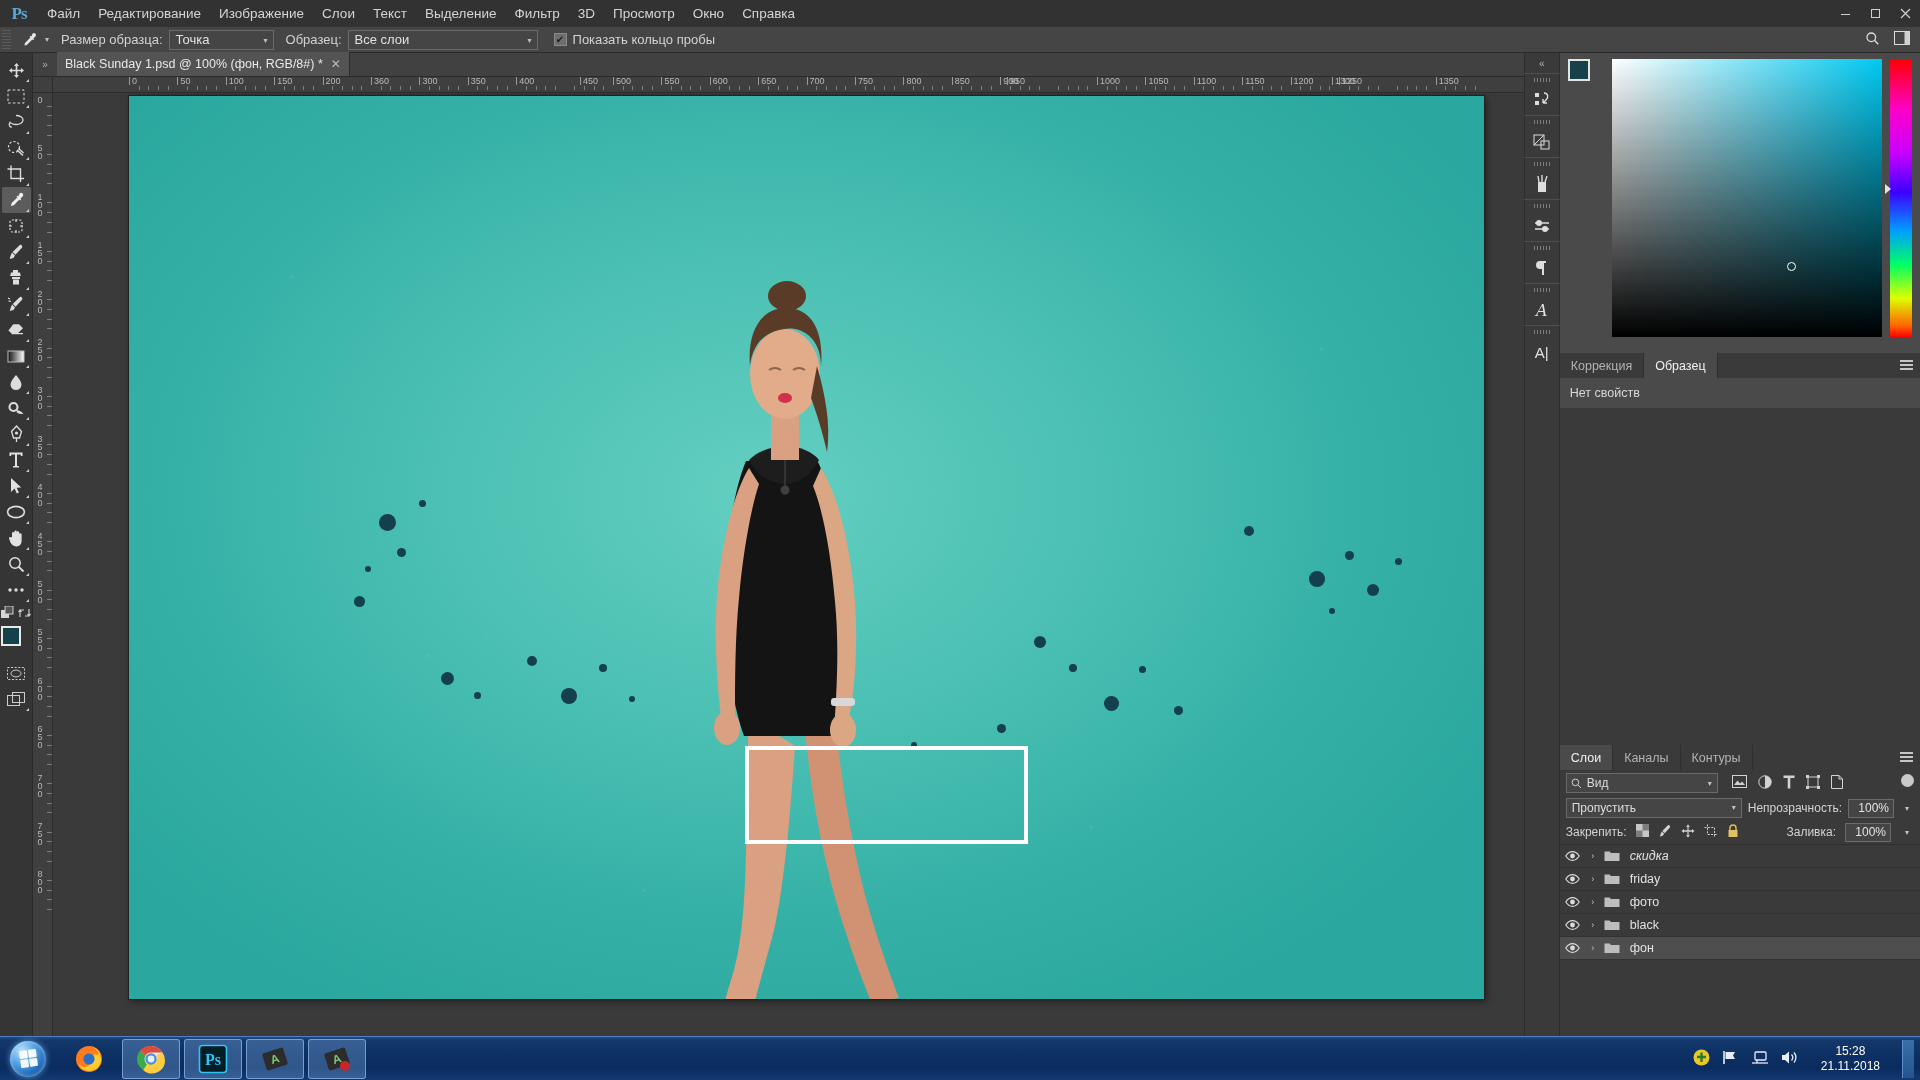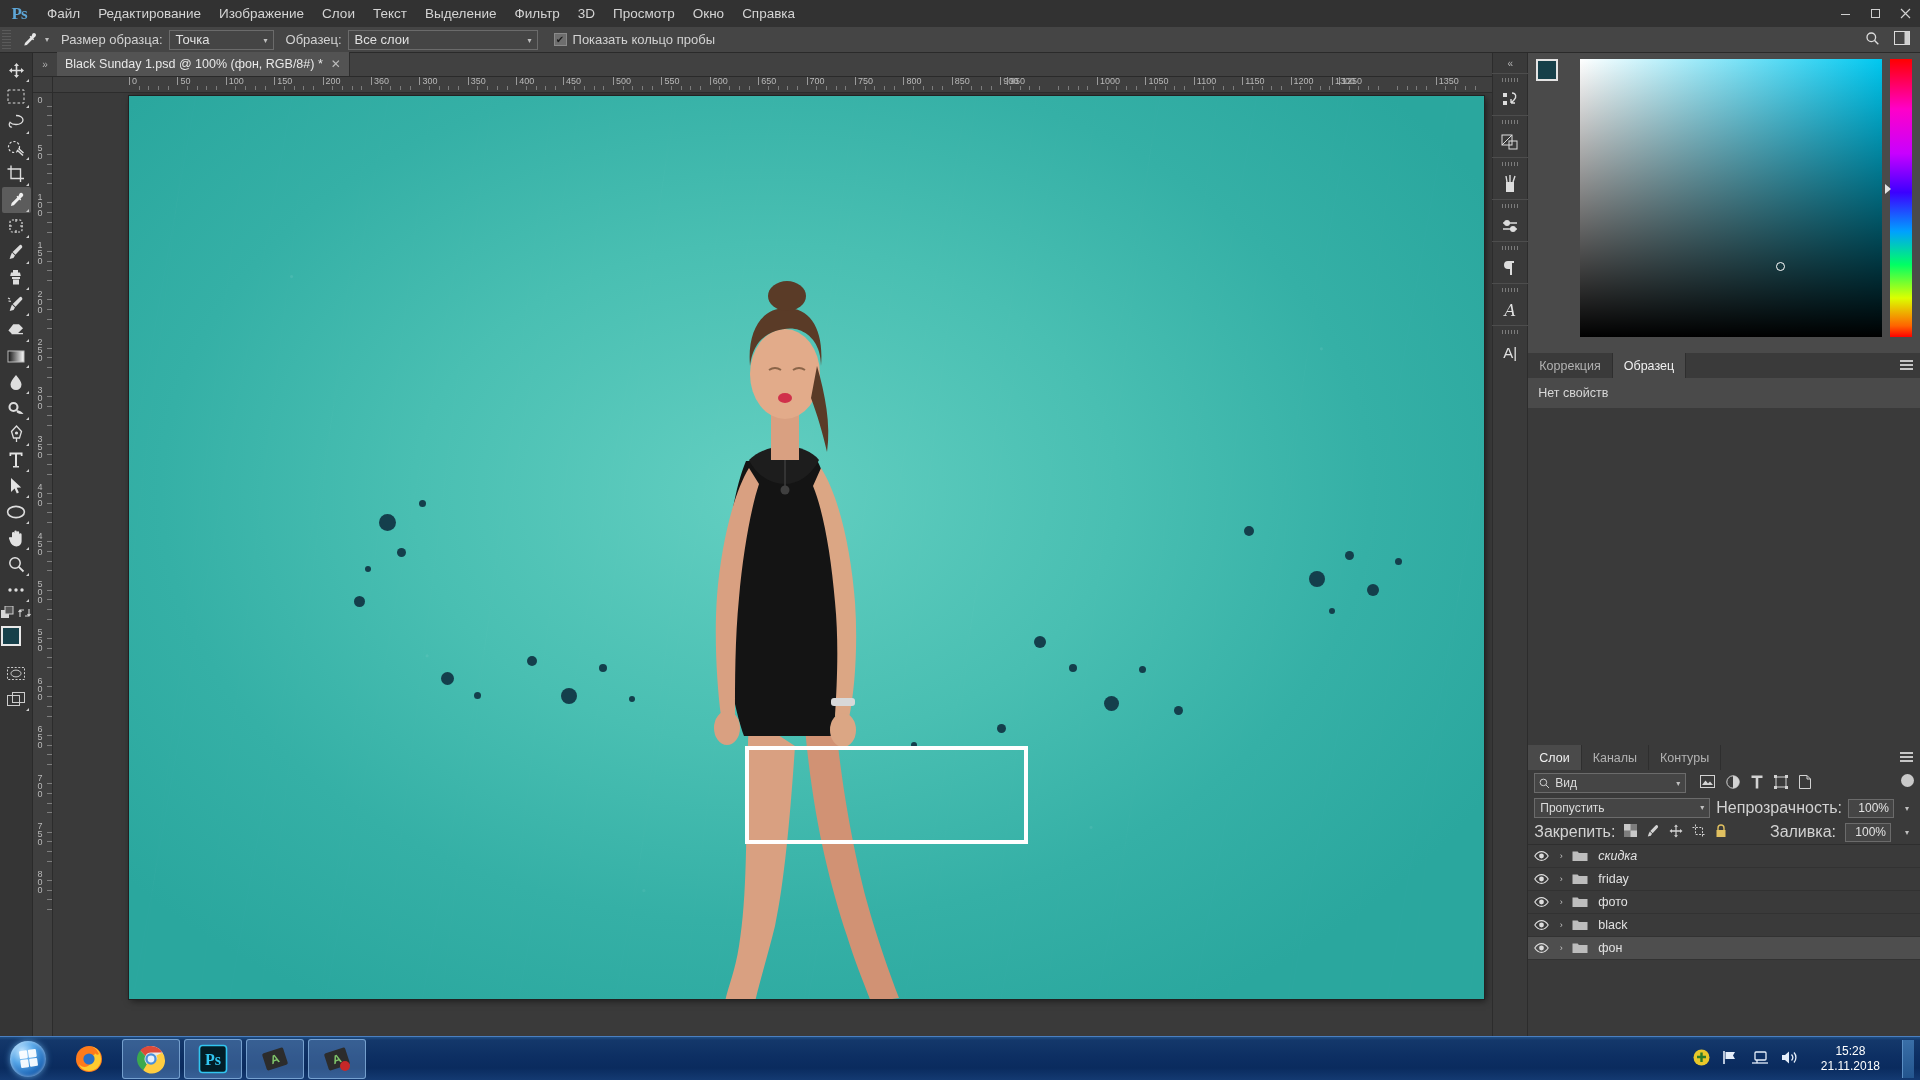--- a/index.html
+++ b/index.html
@@ -223,21 +223,21 @@
   .lp-kind .sc { position:absolute; right:5px; font-size:8px; top:5px; color:#c0c0c0;}
   .lp-kicons { display:flex; gap:11px; align-items:center; margin-left:8px; color:#d2d2d2; }
   .lp-toggle { margin-left:auto; width:13px; height:18px; position:relative; }
   .lp-toggle i { position:absolute; left:0; top:0; width:13px; height:13px;
      border-radius:7px; background:#c9c9c9; }
   .lp-blend { height:24px; display:flex; align-items:center; padding:0 6px; gap:6px; }
   .lp-blend-sel { width:176px; height:20px; background:#454545; border:1px solid #6b6b6b;
      display:flex; align-items:center; padding:0 16px 0 5px; font-size:12px;
      color:#dcdcdc; position:relative; }
   .lp-blend-sel .sc { position:absolute; right:5px; font-size:8px; top:4px; color:#c0c0c0;}
-  .lbl-sm { font-size:16px; color:#d2d2d2; white-space:nowrap; }
+  .lbl-sm { font-size:12px; color:#d2d2d2; white-space:nowrap; }
   .num-field { width:46px; height:19px; background:#454545; border:1px solid #6b6b6b;
      font-size:12px; color:#e2e2e2; display:flex; align-items:center;
      justify-content:flex-end; padding-right:4px; }
   .mini-caret { width:14px; height:19px; display:flex; align-items:center;
      justify-content:center; font-size:8px; color:#c0c0c0; }
   .lp-lock { height:25px; display:flex; align-items:center; padding:0 6px; gap:9px;
      border-bottom:1px solid #2e2e2e; }
   .lp-list { flex:1; overflow:hidden; background:#3a3a3a; border-bottom:1px solid #2e2e2e; }
   .layer-row { height:23px; display:flex; align-items:center;
      border-bottom:1px solid #323232; font-size:12.5px; color:#e2e2e2; }
@@ -575,21 +575,21 @@
             <div class="rl" style="left: 414.8px;">350</div>
             <div class="rt" style="left: 424.48px;"></div>
             <div class="rt" style="left: 434.16px;"></div>
             <div class="rt" style="left: 443.84px;"></div>
             <div class="rt" style="left: 453.52px;"></div>
             <div class="rl" style="left: 463.2px;">400</div>
             <div class="rt" style="left: 472.88px;"></div>
             <div class="rt" style="left: 482.56px;"></div>
             <div class="rt" style="left: 492.24px;"></div>
             <div class="rt" style="left: 501.92px;"></div>
-            <div class="rl" style="left: 510px;">450</div>
+            <div class="rl" style="left: 527px;">450</div>
             <div class="rt" style="left: 521.28px;"></div>
             <div class="rt" style="left: 530.96px;"></div>
             <div class="rt" style="left: 540.64px;"></div>
             <div class="rt" style="left: 550.32px;"></div>
             <div class="rl" style="left: 560px;">500</div>
             <div class="rt" style="left: 569.68px;"></div>
             <div class="rt" style="left: 579.36px;"></div>
             <div class="rt" style="left: 589.04px;"></div>
             <div class="rt" style="left: 598.72px;"></div>
             <div class="rl" style="left: 608.4px;">550</div>

